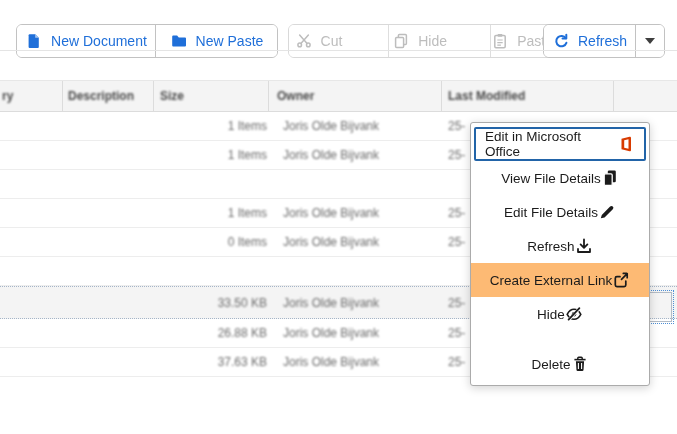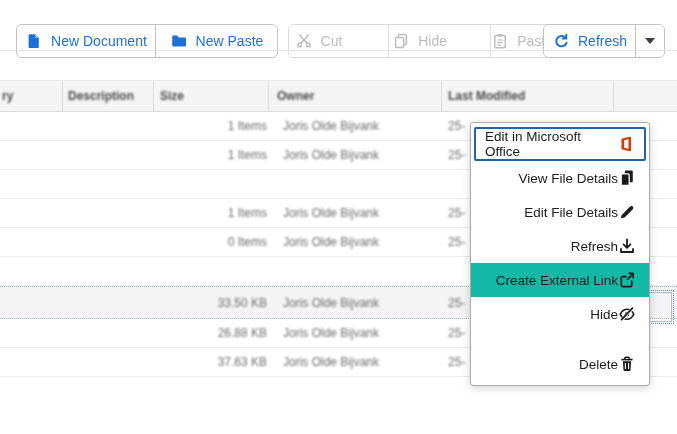--- a/index.html
+++ b/index.html
@@ -74,27 +74,27 @@
 
   
   .context-menu{
     position:absolute;left:470px;top:122px;width:180px;box-sizing:border-box;
     background:#fff;border:1px solid #ababab;border-radius:3px;
     box-shadow:0 2px 10px rgba(0,0,0,0.18);
     padding:4px 0;z-index:10;
   }
   .menu-item{
     height:34px;box-sizing:border-box;display:flex;align-items:center;
-    justify-content:flex-end;padding:0 13px;cursor:pointer;
+    justify-content:center;padding:0 13px;cursor:pointer;
     font-size:13.5px;color:#1b1b1b;
   }
   .menu-item.focused{
     border:2px solid #2264a8;border-radius:2px;margin:0 3px;padding:0 9px;
   }
-  .menu-item.hovered{background:#14b8a6;}
+  .menu-item.hovered{background:#fdba74;}
   .menu-spacer{height:16px;}
   .mi-icn{display:flex;align-items:center;justify-content:center;width:18px;height:18px;flex:0 0 18px;}
 </style>
 </head>
 <body>
 
 <div class="screen">
 
   <div class="toolbar">
 

